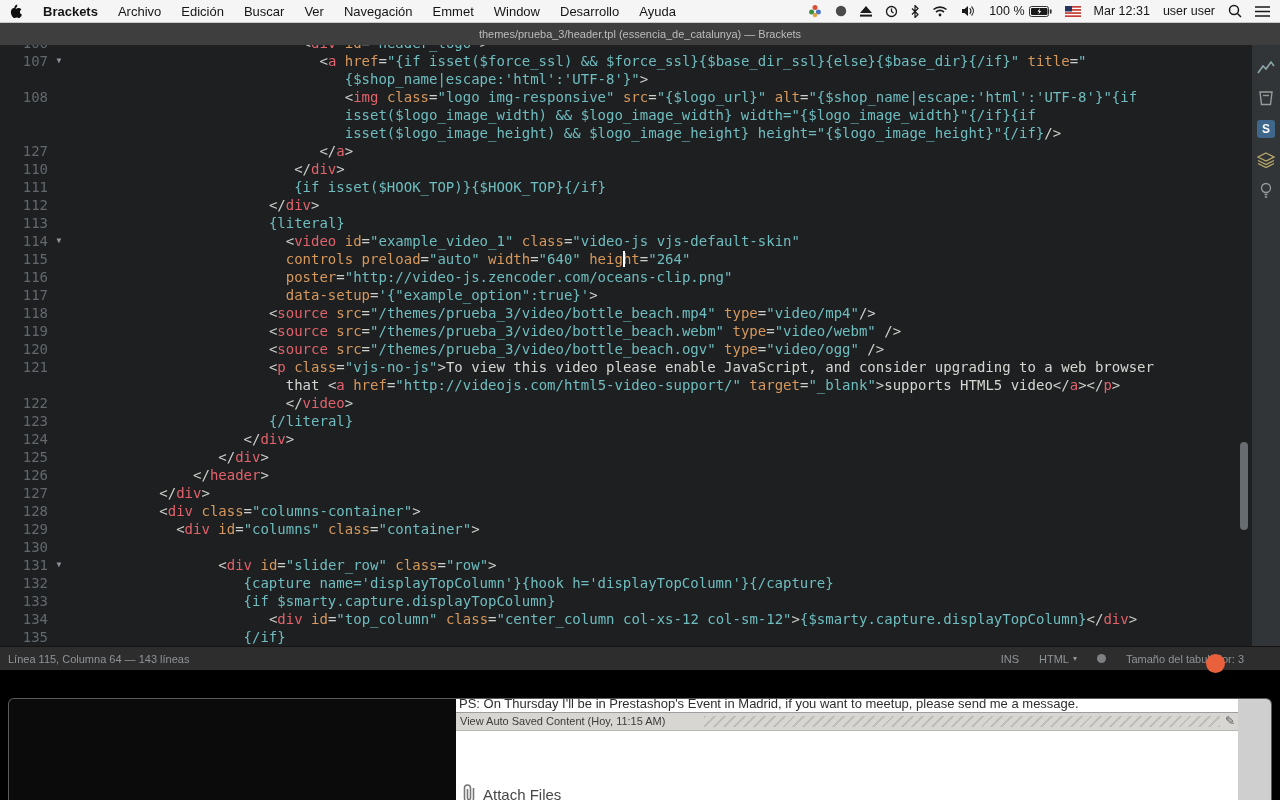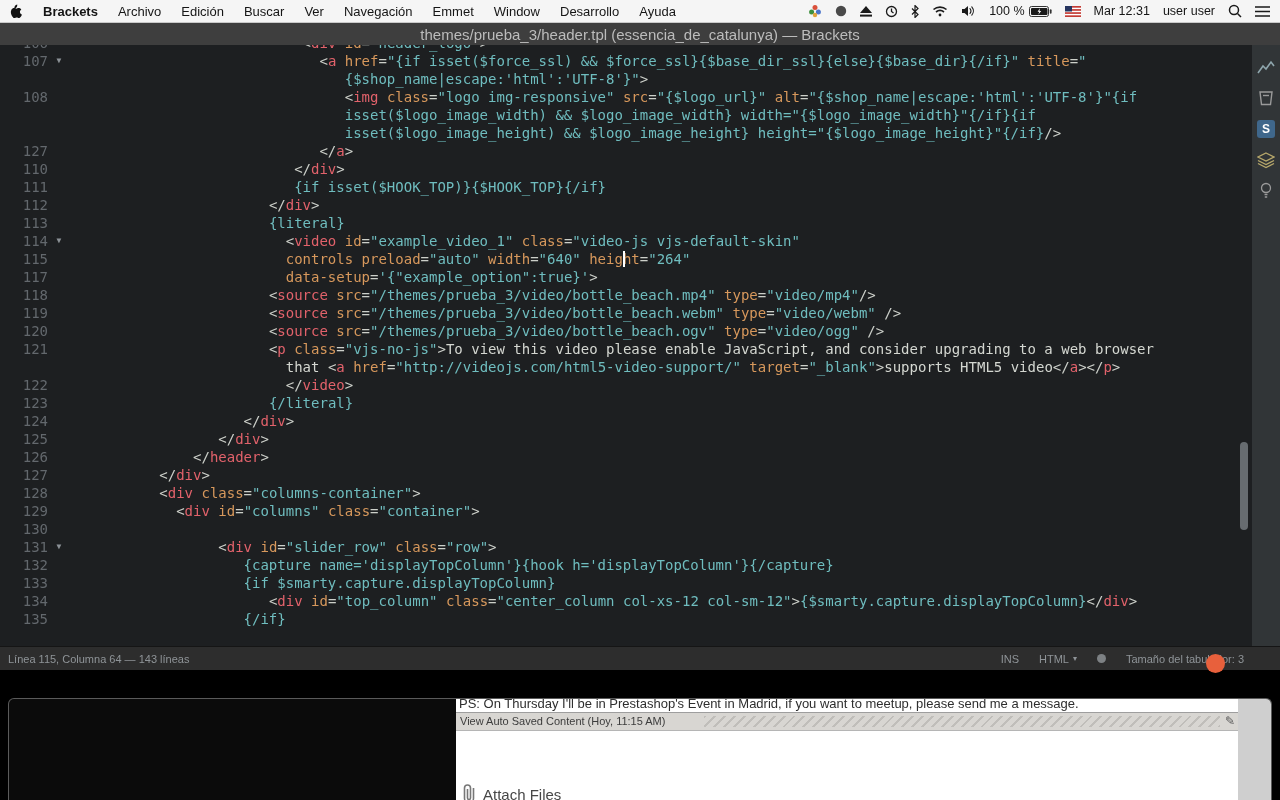--- a/index.html
+++ b/index.html
@@ -11,21 +11,21 @@
              font-size:13px; color:#151515; z-index:40; }
   .menu-left { display:flex; align-items:center; gap:20px; }
   .app-name { font-weight:bold; }
   .menu-item { cursor:default; }
   .menu-right { margin-left:auto; display:flex; align-items:center; gap:13px; }
   .status-item { display:flex; align-items:center; gap:4px; }
   .status-text { font-size:12.5px; }
 
   
   .titlebar { position:absolute; top:23px; left:0; width:1280px; height:22px; background:#3e3e3e;
-              color:#bcbcbc; font-size:15px; display:flex; align-items:center; justify-content:center; z-index:30; }
+              color:#bcbcbc; font-size:11px; display:flex; align-items:center; justify-content:center; z-index:30; }
 
   .editor { position:absolute; top:45px; left:0; width:1252px; height:601px; background:#1d1f21;
             overflow:hidden; font-family:"DejaVu Sans Mono",monospace; font-size:14px; line-height:18px; z-index:20; }
   .rows { margin-top:-11px; }
   .crow { position:relative; height:18px; display:flex; white-space:pre; }
   .lnum { width:48px; flex:none; text-align:right; color:#63686d; }
   .fold { width:22px; flex:none; text-align:center; color:#8b9196; font-size:8px; line-height:18px; }
   .codeline { padding-left:5px; }
   .tk-t { color:#e2626b; }   
   .tk-a { color:#d7985c; }   
@@ -193,20 +193,21 @@
       <div class="crow"><span class="lnum">108</span><span class="fold"></span><span class="codeline"><span>                                </span><span class="tk-p">&lt;</span><span class="tk-t">img</span><span class="tk-a"> class</span><span class="tk-p">=</span><span class="tk-s">"logo img-responsive"</span><span class="tk-a"> src</span><span class="tk-p">=</span><span class="tk-s">"{$logo_url}"</span><span class="tk-a"> alt</span><span class="tk-p">=</span><span class="tk-s">"{$shop_name|escape:'html':'UTF-8'}"</span><span class="tk-s">{if</span></span></div>
       <div class="crow"><span class="lnum"></span><span class="fold"></span><span class="codeline"><span>                                </span><span class="tk-s">isset($logo_image_width) &amp;&amp; $logo_image_width} width="{$logo_image_width}"{/if}{if</span></span></div>
       <div class="crow"><span class="lnum"></span><span class="fold"></span><span class="codeline"><span>                                </span><span class="tk-s">isset($logo_image_height) &amp;&amp; $logo_image_height} height="{$logo_image_height}"{/if}</span><span class="tk-p">/&gt;</span></span></div>
       <div class="crow"><span class="lnum">127</span><span class="fold"></span><span class="codeline"><span>                             </span><span class="tk-p">&lt;/</span><span class="tk-t">a</span><span class="tk-p">&gt;</span></span></div>
       <div class="crow"><span class="lnum">110</span><span class="fold"></span><span class="codeline"><span>                          </span><span class="tk-p">&lt;/</span><span class="tk-t">div</span><span class="tk-p">&gt;</span></span></div>
       <div class="crow"><span class="lnum">111</span><span class="fold"></span><span class="codeline"><span>                          </span><span class="tk-s">{if isset($HOOK_TOP)}{$HOOK_TOP}{/if}</span></span></div>
       <div class="crow"><span class="lnum">112</span><span class="fold"></span><span class="codeline"><span>                       </span><span class="tk-p">&lt;/</span><span class="tk-t">div</span><span class="tk-p">&gt;</span></span></div>
       <div class="crow"><span class="lnum">113</span><span class="fold"></span><span class="codeline"><span>                       </span><span class="tk-s">{literal}</span></span></div>
       <div class="crow"><span class="lnum">114</span><span class="fold">▼</span><span class="codeline"><span>                         </span><span class="tk-p">&lt;</span><span class="tk-t">video</span><span class="tk-a"> id</span><span class="tk-p">=</span><span class="tk-s">"example_video_1"</span><span class="tk-a"> class</span><span class="tk-p">=</span><span class="tk-s">"video-js vjs-default-skin"</span></span></div>
       <div class="crow"><span class="lnum">115</span><span class="fold"></span><span class="codeline"><span>                         </span><span class="tk-a">controls preload</span><span class="tk-p">=</span><span class="tk-s">"auto"</span><span class="tk-a"> width</span><span class="tk-p">=</span><span class="tk-s">"640"</span><span class="tk-a"> height</span><span class="tk-p">=</span><span class="tk-s">"264"</span></span><span class="caret" style="left: 622.95px;"></span></div>
+      <div class="crow"><span class="lnum">116</span><span class="fold"></span><span class="codeline"><span>                         </span><span class="tk-a">poster</span><span class="tk-p">=</span><span class="tk-s">"http://video-js.zencoder.com/oceans-clip.png"</span></span></div>
       <div class="crow"><span class="lnum">117</span><span class="fold"></span><span class="codeline"><span>                         </span><span class="tk-a">data-setup</span><span class="tk-p">=</span><span class="tk-s">'{"example_option":true}'</span><span class="tk-p">&gt;</span></span></div>
       <div class="crow"><span class="lnum">118</span><span class="fold"></span><span class="codeline"><span>                       </span><span class="tk-p">&lt;</span><span class="tk-t">source</span><span class="tk-a"> src</span><span class="tk-p">=</span><span class="tk-s">"/themes/prueba_3/video/bottle_beach.mp4"</span><span class="tk-a"> type</span><span class="tk-p">=</span><span class="tk-s">"video/mp4"</span><span class="tk-p">/&gt;</span></span></div>
       <div class="crow"><span class="lnum">119</span><span class="fold"></span><span class="codeline"><span>                       </span><span class="tk-p">&lt;</span><span class="tk-t">source</span><span class="tk-a"> src</span><span class="tk-p">=</span><span class="tk-s">"/themes/prueba_3/video/bottle_beach.webm"</span><span class="tk-a"> type</span><span class="tk-p">=</span><span class="tk-s">"video/webm"</span><span class="tk-p"> /&gt;</span></span></div>
       <div class="crow"><span class="lnum">120</span><span class="fold"></span><span class="codeline"><span>                       </span><span class="tk-p">&lt;</span><span class="tk-t">source</span><span class="tk-a"> src</span><span class="tk-p">=</span><span class="tk-s">"/themes/prueba_3/video/bottle_beach.ogv"</span><span class="tk-a"> type</span><span class="tk-p">=</span><span class="tk-s">"video/ogg"</span><span class="tk-p"> /&gt;</span></span></div>
       <div class="crow"><span class="lnum">121</span><span class="fold"></span><span class="codeline"><span>                       </span><span class="tk-p">&lt;</span><span class="tk-t">p</span><span class="tk-a"> class</span><span class="tk-p">=</span><span class="tk-s">"vjs-no-js"</span><span class="tk-p">&gt;</span><span class="tk-x">To view this video please enable JavaScript, and consider upgrading to a web browser</span></span></div>
       <div class="crow"><span class="lnum"></span><span class="fold"></span><span class="codeline"><span>                         </span><span class="tk-x">that </span><span class="tk-p">&lt;</span><span class="tk-t">a</span><span class="tk-a"> href</span><span class="tk-p">=</span><span class="tk-s">"http://videojs.com/html5-video-support/"</span><span class="tk-a"> target</span><span class="tk-p">=</span><span class="tk-s">"_blank"</span><span class="tk-p">&gt;</span><span class="tk-x">supports HTML5 video</span><span class="tk-p">&lt;/</span><span class="tk-t">a</span><span class="tk-p">&gt;&lt;/</span><span class="tk-t">p</span><span class="tk-p">&gt;</span></span></div>
       <div class="crow"><span class="lnum">122</span><span class="fold"></span><span class="codeline"><span>                         </span><span class="tk-p">&lt;/</span><span class="tk-t">video</span><span class="tk-p">&gt;</span></span></div>
       <div class="crow"><span class="lnum">123</span><span class="fold"></span><span class="codeline"><span>                       </span><span class="tk-s">{/literal}</span></span></div>
       <div class="crow"><span class="lnum">124</span><span class="fold"></span><span class="codeline"><span>                    </span><span class="tk-p">&lt;/</span><span class="tk-t">div</span><span class="tk-p">&gt;</span></span></div>
       <div class="crow"><span class="lnum">125</span><span class="fold"></span><span class="codeline"><span>                 </span><span class="tk-p">&lt;/</span><span class="tk-t">div</span><span class="tk-p">&gt;</span></span></div>

